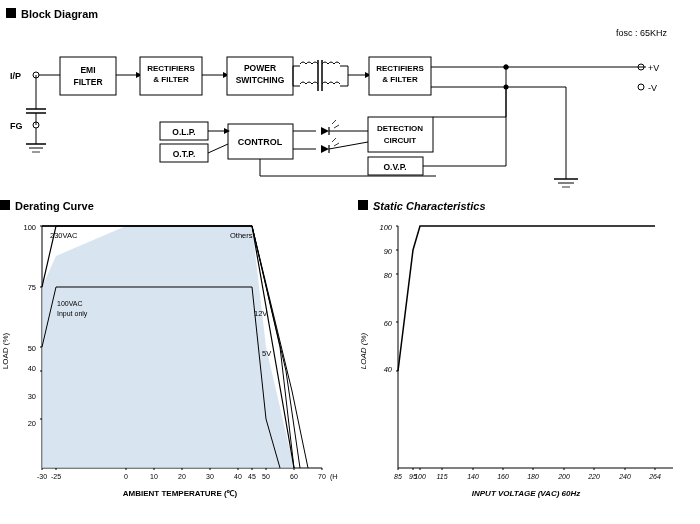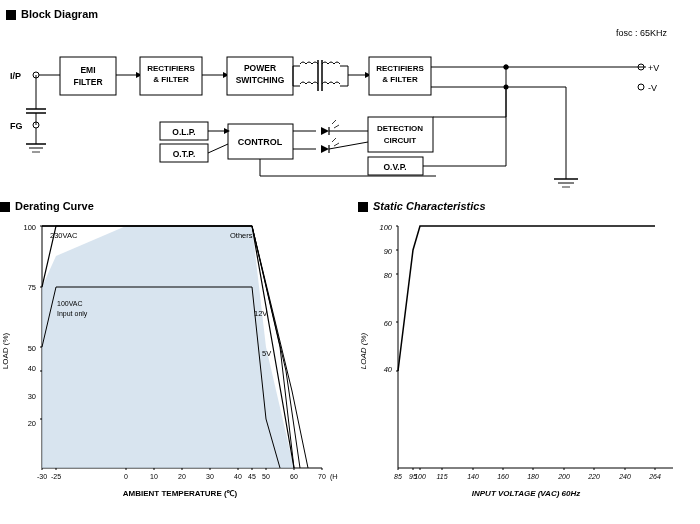--- a/index.html
+++ b/index.html
@@ -9,21 +9,21 @@
       background: #fff;
       width: 700px;
       height: 524px;
       overflow: hidden;
       position: relative;
     }
 
     
     .section-header {
       display: flex;
-      align-items: flex-end;
+      align-items: flex-start;
       font-weight: bold;
       font-size: 11px;
       margin-bottom: 4px;
     }
     .section-header .square {
       width: 10px;
       height: 10px;
       background: #000;
       display: inline-block;
       margin-right: 5px;

